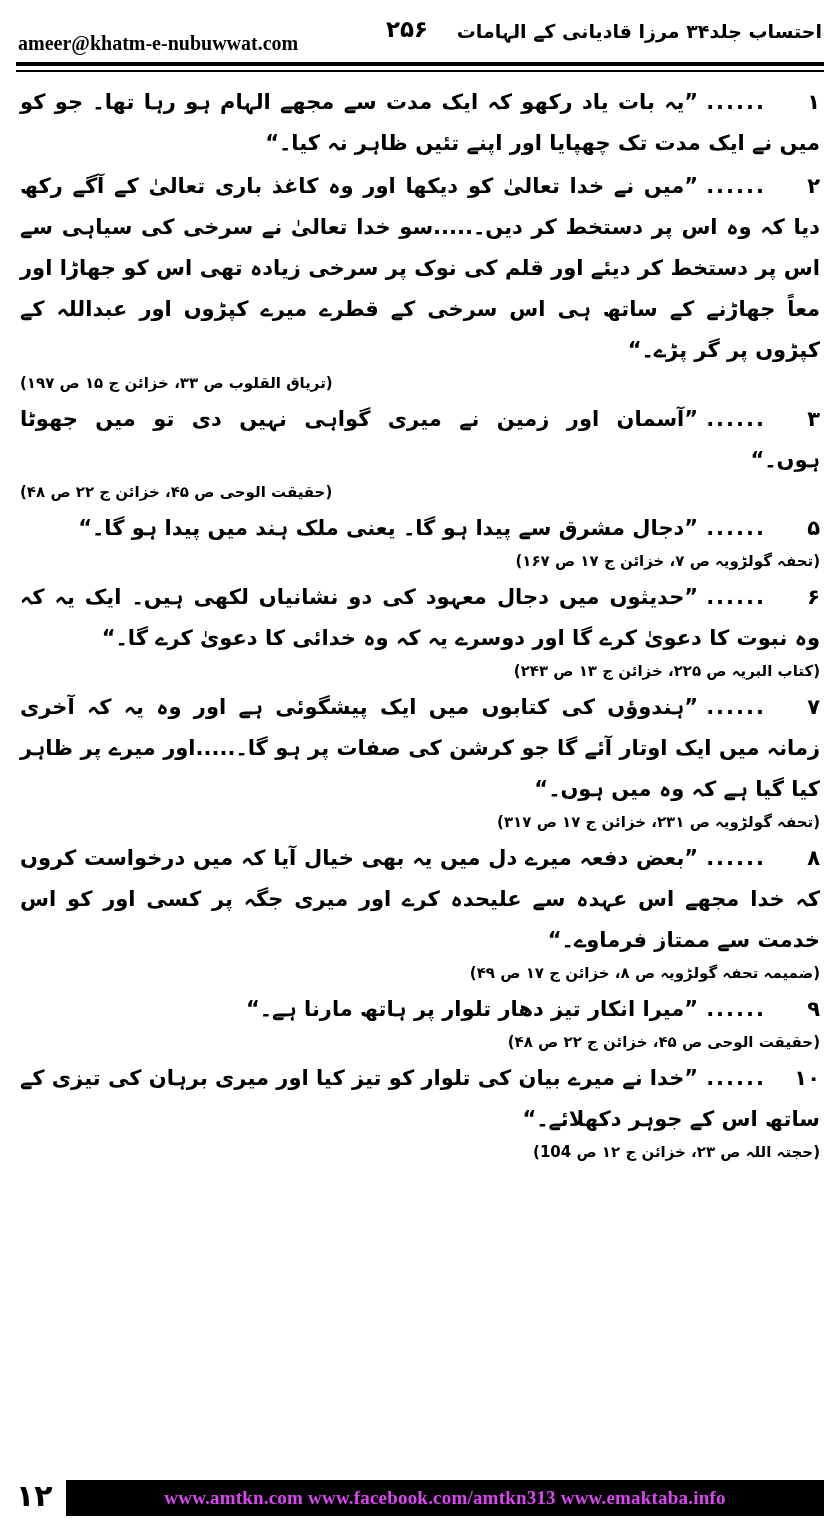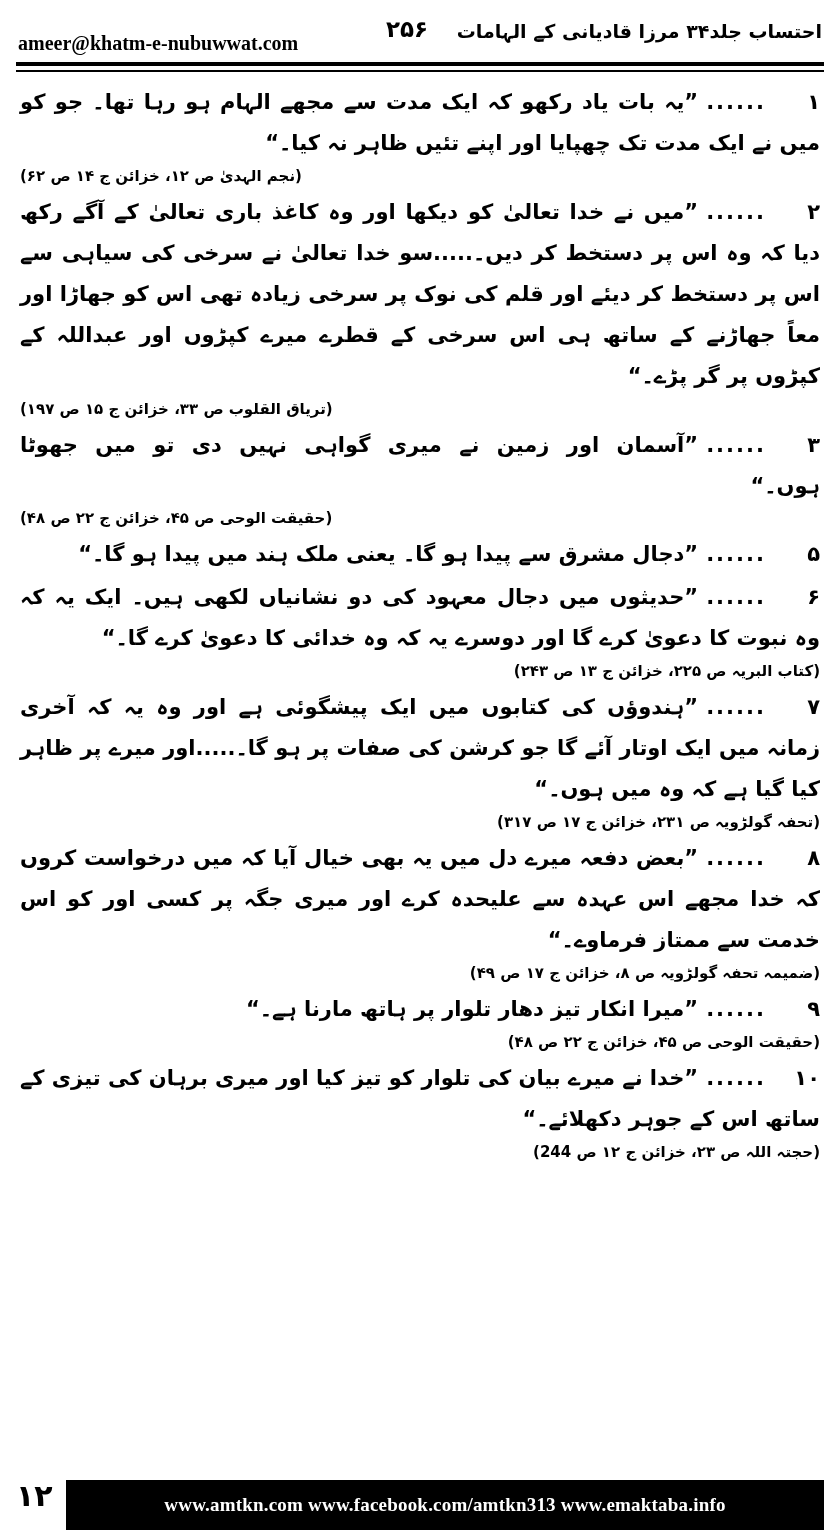--- a/index.html
+++ b/index.html
@@ -121,23 +121,23 @@
     left: 16px;
     right: 16px;
     bottom: 14px;
     height: 46px;
   }
   .footer-bar {
     position: absolute;
     left: 50px;
     right: 0;
     top: 0;
-    height: 50px;
+    height: 36px;
     background: #000;
-    color: #ffffff;
+    color: #d946ef;
     display: flex;
     align-items: center;
     justify-content: center;
     direction: ltr;
   }
   .footer-bar span {
     font-family: "Liberation Serif", "DejaVu Serif", serif;
     font-size: 19px;
     font-weight: bold;
     letter-spacing: 0.2px;
@@ -163,21 +163,20 @@
   </div>
   <div class="rule"></div>
   <div class="rule thin"></div>
 
   <div class="content">
 
     <div class="entry">
       <div class="entry-body">
         <span class="num">۱</span><span class="dots">......</span><span class="txt">”یہ بات یاد رکھو کہ ایک مدت سے مجھے الہام ہو رہا تھا۔ جو کو میں نے ایک مدت تک چھپایا اور اپنے تئیں ظاہر نہ کیا۔“</span>
       </div>
-      <div class="ref left">(نجم الہدیٰ ص ۱۲، خزائن ج ۱۴ ص ۶۲)</div>
     </div>
 
     <div class="entry">
       <div class="entry-body">
         <span class="num">۲</span><span class="dots">......</span><span class="txt">”میں نے خدا تعالیٰ کو دیکھا اور وہ کاغذ باری تعالیٰ کے آگے رکھ دیا کہ وہ اس پر دستخط کر دیں۔.....سو خدا تعالیٰ نے سرخی کی سیاہی سے اس پر دستخط کر دیئے اور قلم کی نوک پر سرخی زیادہ تھی اس کو جھاڑا اور معاً جھاڑنے کے ساتھ ہی اس سرخی کے قطرے میرے کپڑوں اور عبداللہ کے کپڑوں پر گر پڑے۔“</span>
       </div>
       <div class="ref left">(تریاق القلوب ص ۳۳، خزائن ج ۱۵ ص ۱۹۷)</div>
     </div>
 
     <div class="entry">
@@ -185,20 +184,21 @@
         <span class="num">۳</span><span class="dots">......</span><span class="txt">”آسمان اور زمین نے میری گواہی نہیں دی تو میں جھوٹا ہوں۔“</span>
       </div>
       <div class="ref left">(حقیقت الوحی ص ۴۵، خزائن ج ۲۲ ص ۴۸)</div>
     </div>
 
 
     <div class="entry">
       <div class="entry-body">
         <span class="num">۵</span><span class="dots">......</span><span class="txt">”دجال مشرق سے پیدا ہو گا۔ یعنی ملک ہند میں پیدا ہو گا۔“</span>
       </div>
+      <div class="ref right">(تحفہ گولڑویہ ص ۷، خزائن ج ۱۷ ص ۱۶۷)</div>
     </div>
 
     <div class="entry">
       <div class="entry-body">
         <span class="num">۶</span><span class="dots">......</span><span class="txt">”حدیثوں میں دجال معہود کی دو نشانیاں لکھی ہیں۔ ایک یہ کہ وہ نبوت کا دعویٰ کرے گا اور دوسرے یہ کہ وہ خدائی کا دعویٰ کرے گا۔“</span>
       </div>
       <div class="ref right">(کتاب البریہ ص ۲۲۵، خزائن ج ۱۳ ص ۲۴۳)</div>
     </div>
 
     <div class="entry">
@@ -219,21 +219,21 @@
       <div class="entry-body">
         <span class="num">۹</span><span class="dots">......</span><span class="txt">”میرا انکار تیز دھار تلوار پر ہاتھ مارنا ہے۔“</span>
       </div>
       <div class="ref right">(حقیقت الوحی ص ۴۵، خزائن ج ۲۲ ص ۴۸)</div>
     </div>
 
     <div class="entry">
       <div class="entry-body">
         <span class="num">۱۰</span><span class="dots">......</span><span class="txt">”خدا نے میرے بیان کی تلوار کو تیز کیا اور میری برہان کی تیزی کے ساتھ اس کے جوہر دکھلائے۔“</span>
       </div>
-      <div class="ref right">(حجتہ اللہ ص ۲۳، خزائن ج ۱۲ ص 244)</div>
+      <div class="ref right">(حجتہ اللہ ص ۲۳، خزائن ج ۱۲ ص 104)</div>
     </div>
 
   </div>
 
   <div class="footer">
     <div class="footer-pageno">۱۲</div>
     <div class="footer-bar">
       <span>www.amtkn.com  www.facebook.com/amtkn313  www.emaktaba.info</span>
     </div>
   </div>

